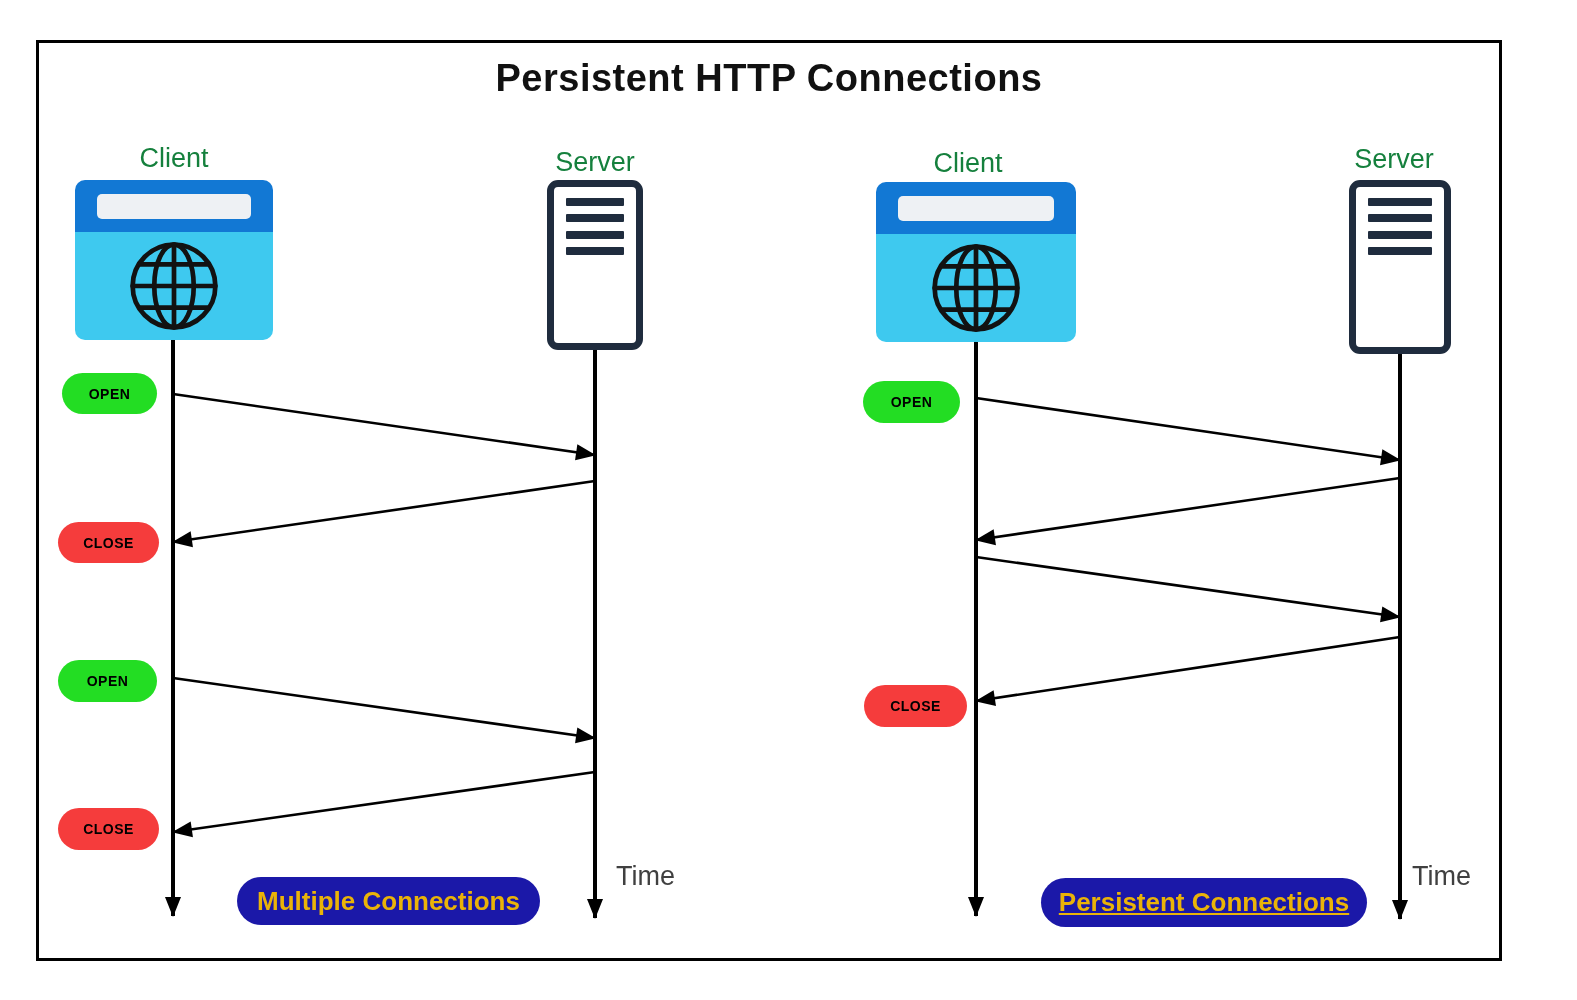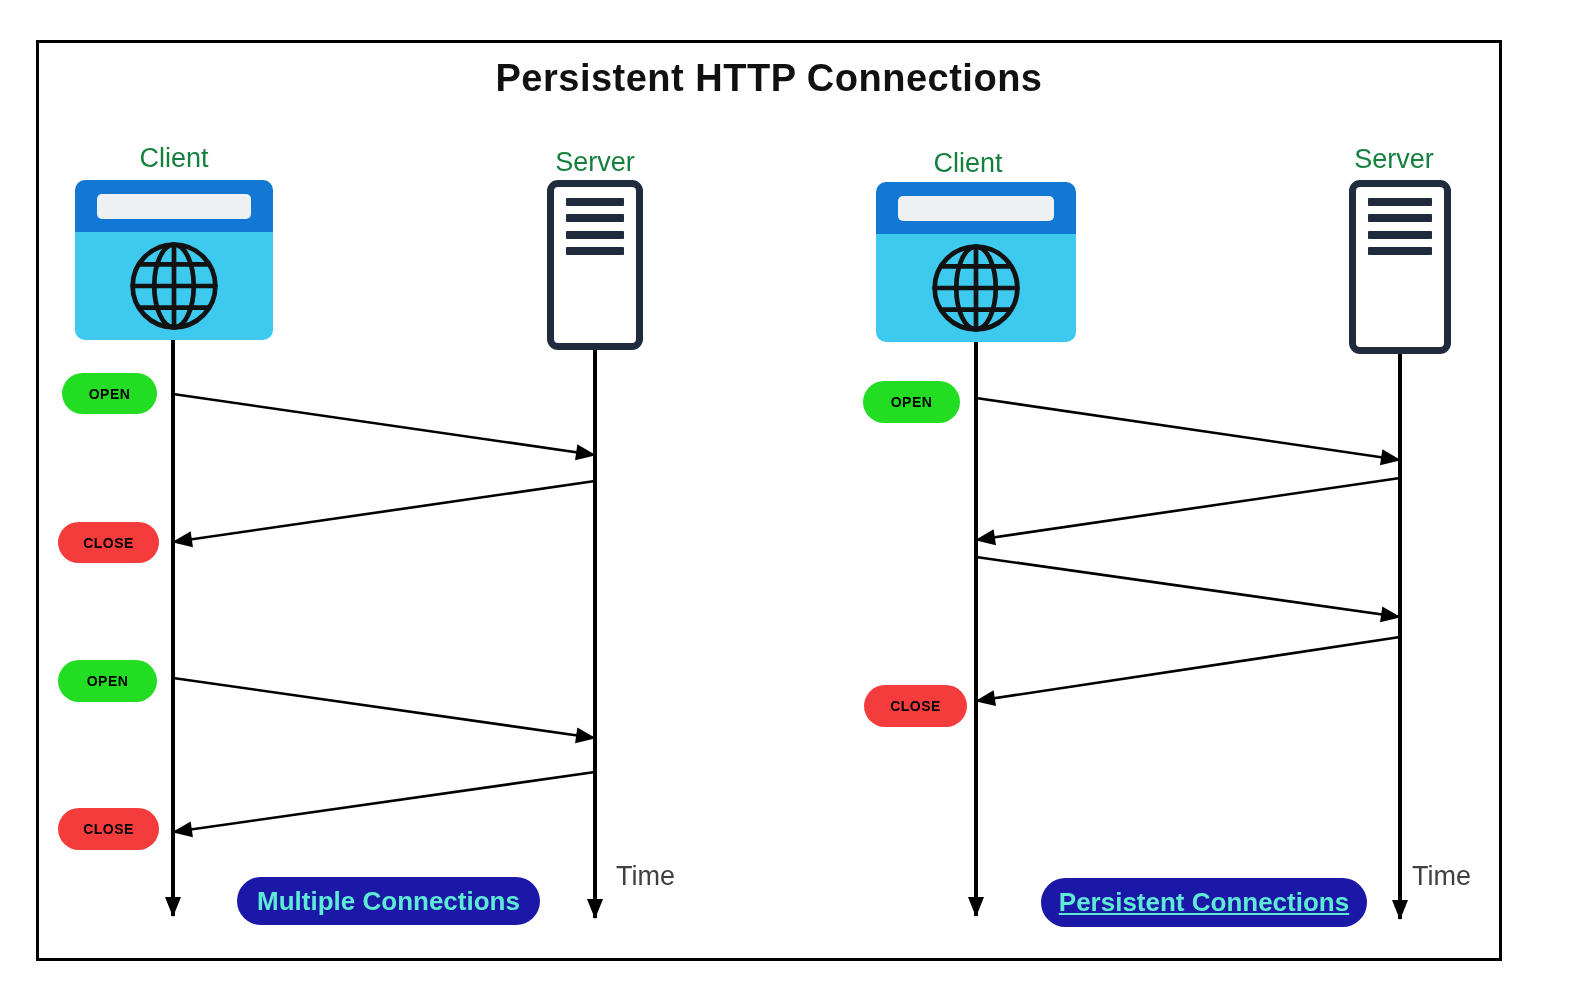--- a/index.html
+++ b/index.html
@@ -39,21 +39,21 @@
   .d1 .server { left:1349px; top:180px; width:102px; height:174px; }
   .server .bar { position:absolute; left:12px; right:12px; height:8px; background:var(--server-dark); border-radius:1px; }
   .server .b1 { top:11px; } .server .b2 { top:27px; } .server .b3 { top:44px; } .server .b4 { top:60px; }
 
   .badge { position:absolute; display:flex; align-items:center; justify-content:center;
            font-weight:bold; font-size:14px; letter-spacing:0.5px; color:#000; border-radius:22px; }
   .badge.open  { background:var(--open); }
   .badge.close { background:var(--close); }
 
   .caption { position:absolute; display:flex; align-items:center; justify-content:center;
-             background:var(--pill); color:#5eead4; font-weight:bold; font-size:26px; border-radius:25px; }
+             background:var(--pill); color:#eab308; font-weight:bold; font-size:26px; border-radius:25px; }
   .d0 .caption { left:237px;  top:877px; width:303px; height:48px; }
   .d1 .caption { left:1041px; top:878px; width:326px; height:49px;text-decoration:underline; }
 
   .time-label { position:absolute; font-size:27px; color:#404040; }
   .d0 .time-label { left:616px;  top:861px; }
   .d1 .time-label { left:1412px; top:861px; }
 </style>
 </head>
 <body>
 

